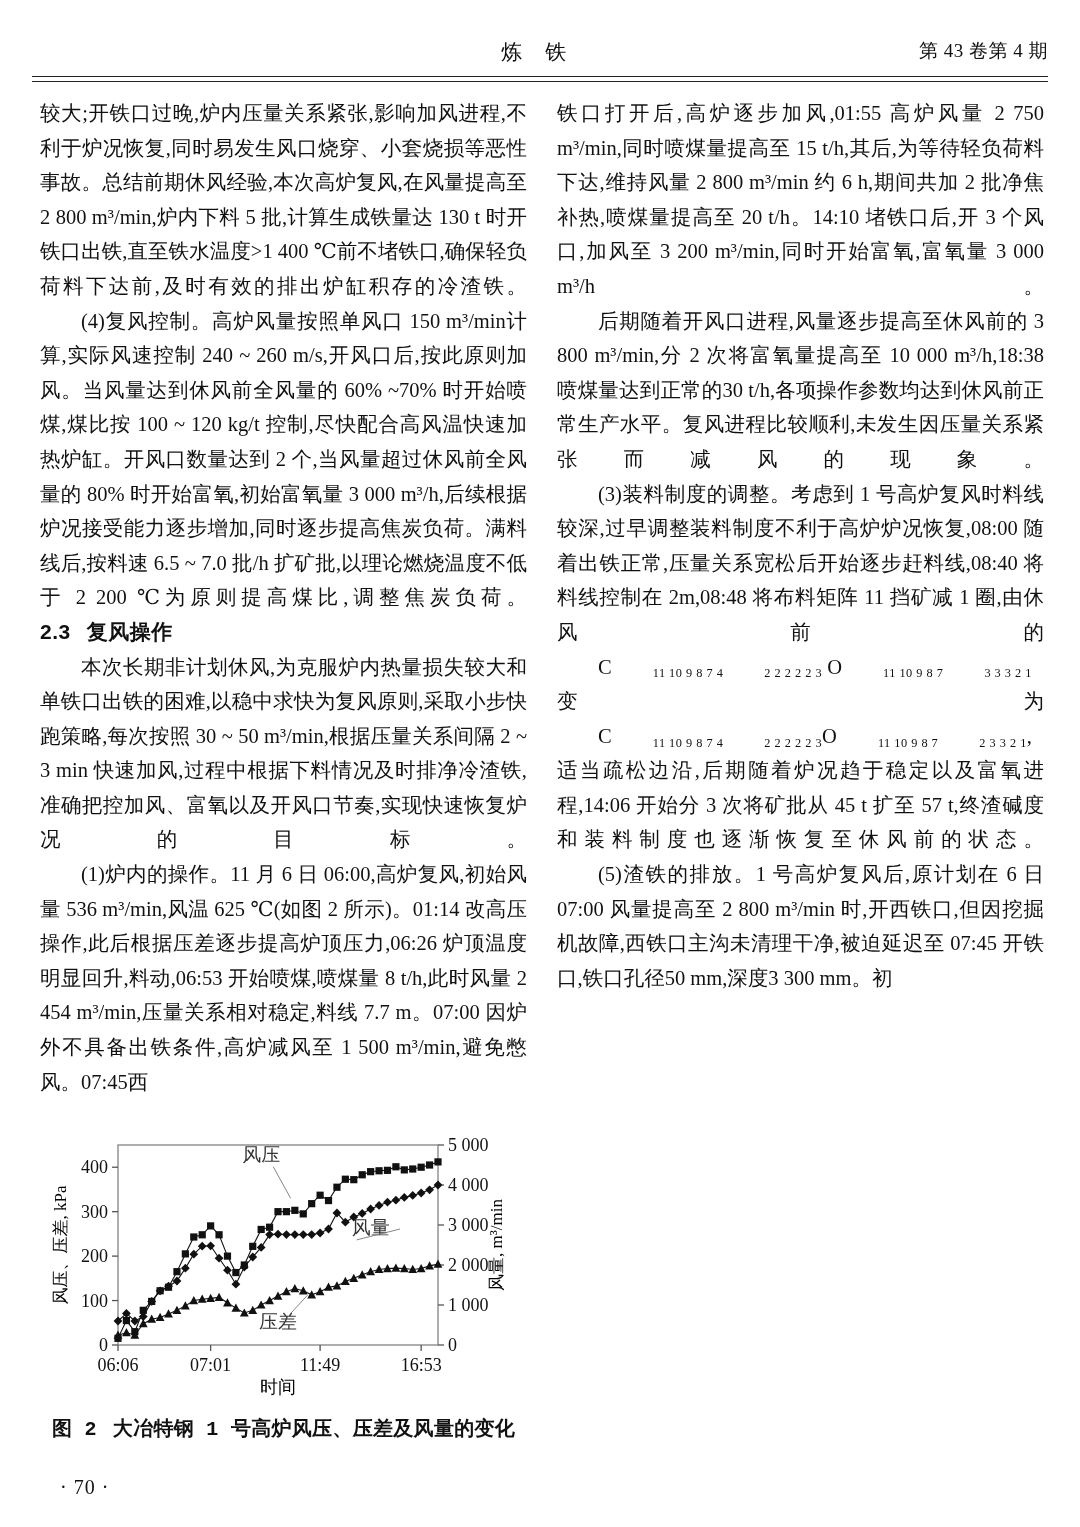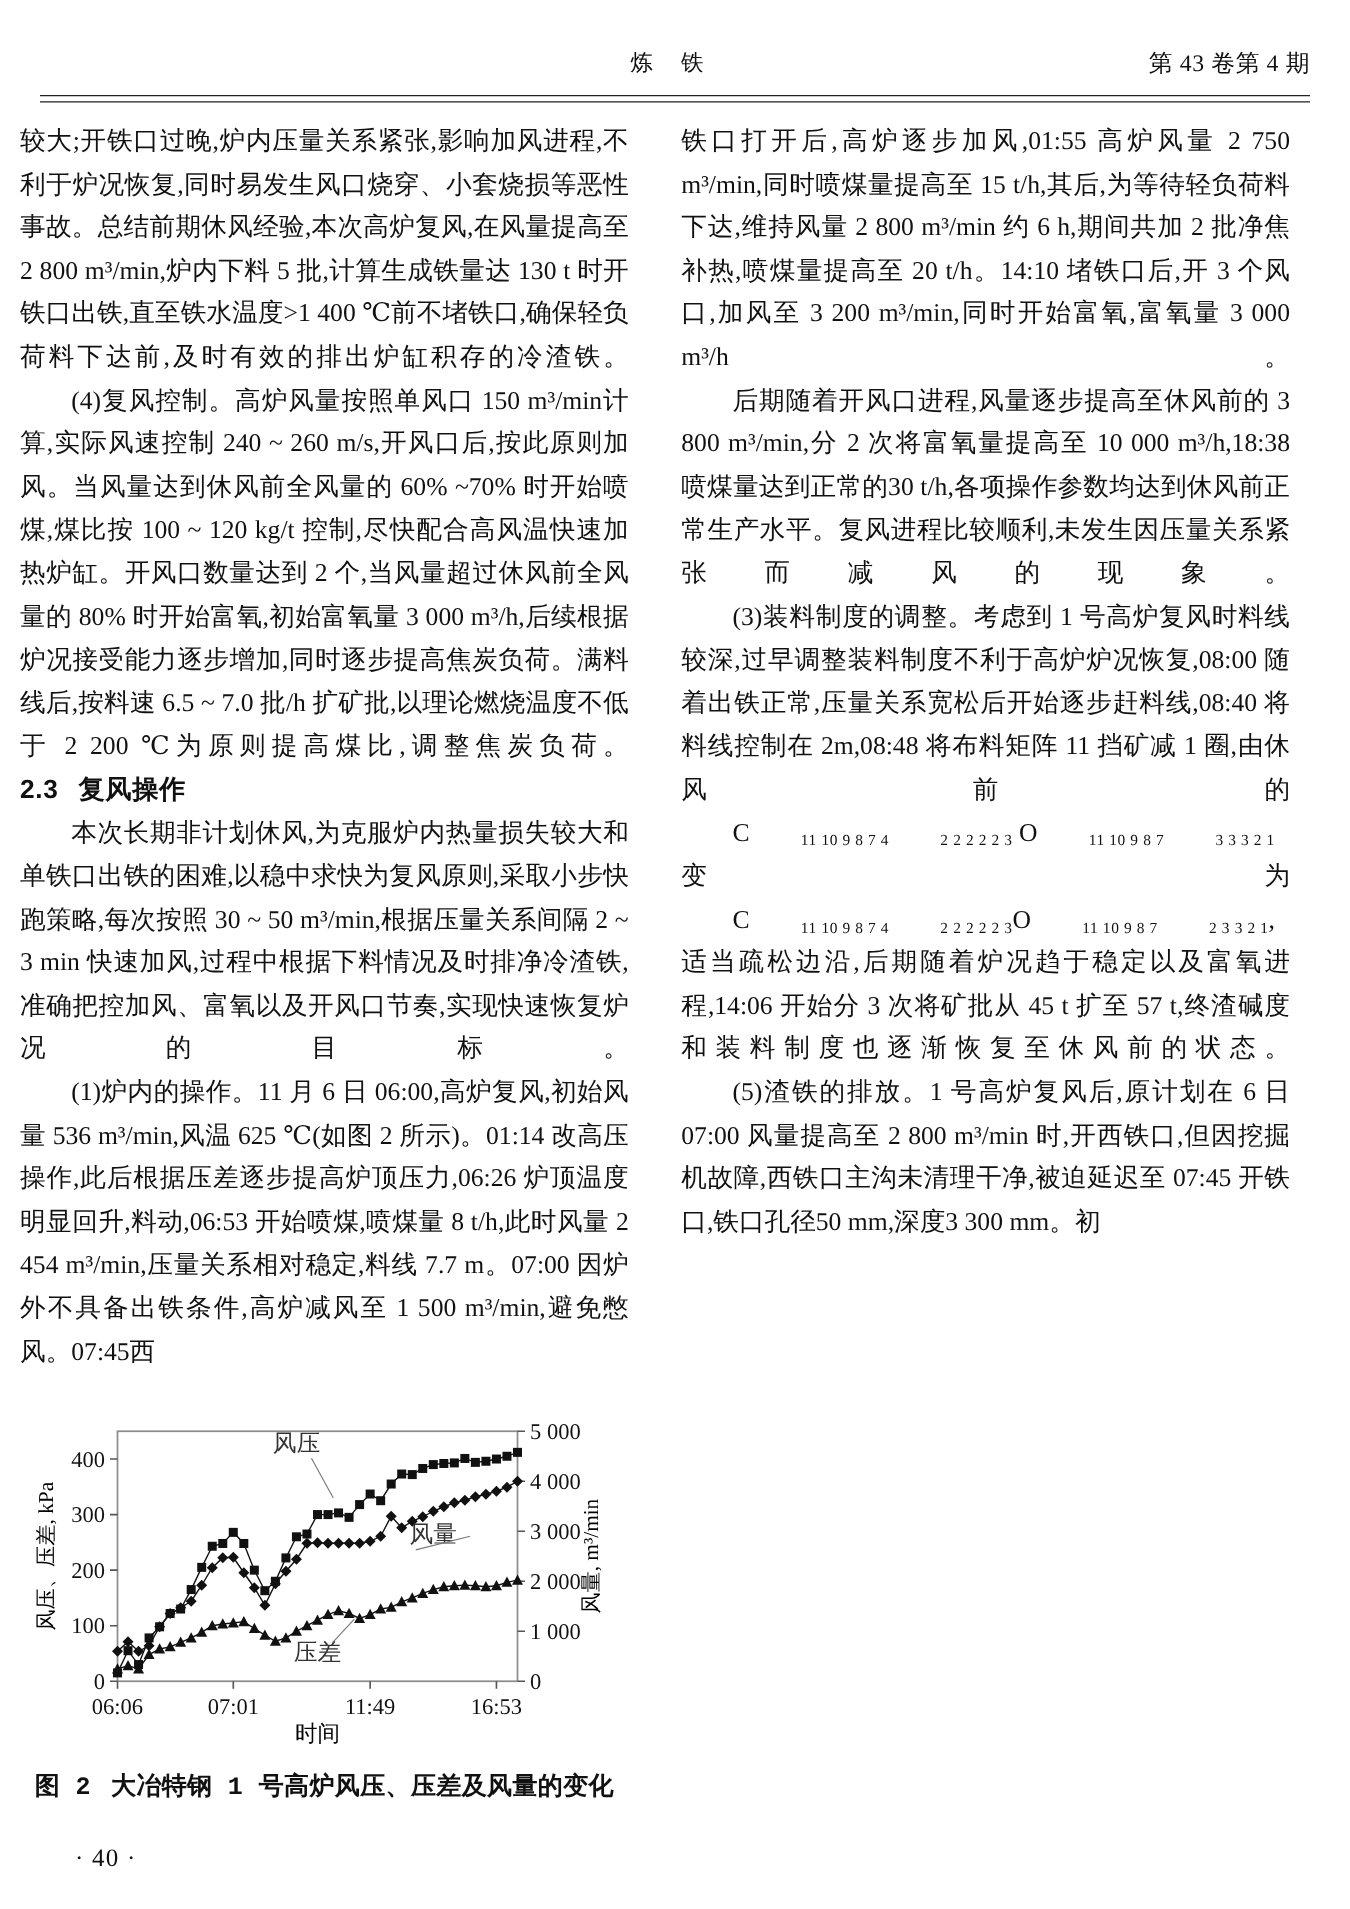--- a/index.html
+++ b/index.html
@@ -23,40 +23,40 @@
     display:flex;
     align-items:baseline;
     justify-content:flex-end;
     font-size:19px;
     letter-spacing:0.5px;
   }
   .runhead .center{
     position:absolute;
     left:0; right:0;
     text-align:center;
-    font-size:18px;
+    font-size:21px;
     letter-spacing:9px;
   }
   .runhead .left,.runhead .right{z-index:2;}
   .rule{
     position:absolute;
     left:32px; right:32px;
     top:76px;
     height:4px;
     border-top:1.6px solid #222;
     border-bottom:1.6px solid #222;
   }
   
   .cols{
     position:absolute;
-    top:96px; left:16px;
+    top:96px; left:40px;
     width:1016px;
     height:1360px;
     display:flex;
-    gap:42px;
+    gap:30px;
   }
   .col{
     width:487px;
     position:relative;
   }
   p{
     margin:0;
     font-size:20.5px;
     line-height:34.6px;
     text-align:justify;
@@ -335,14 +335,14 @@
               <span>2  2  2 2 2 3</span>
             </span><span>O</span><span class="stk">
               <span>11 10 9 8 7</span>
               <span>2  3  3 2 1</span>
             </span></span><span>,适当疏松边沿,后期随着炉况趋于稳定以及富氧进程,14:06 开始分 3 次将矿批从 45 t 扩至 57 t,终渣碱度和装料制度也逐渐恢复至休风前的状态。</span></p>
 
       <p class="ind last">(5)渣铁的排放。1 号高炉复风后,原计划在 6 日 07:00 风量提高至 2 800 m³/min 时,开西铁口,但因挖掘机故障,西铁口主沟未清理干净,被迫延迟至 07:45 开铁口,铁口孔径50 mm,深度3 300 mm。初</p>
     </div>
   </div>
 
-  <div class="folio">· 40 ·</div>
+  <div class="folio">· 70 ·</div>
 </div>
 
 </body></html>

